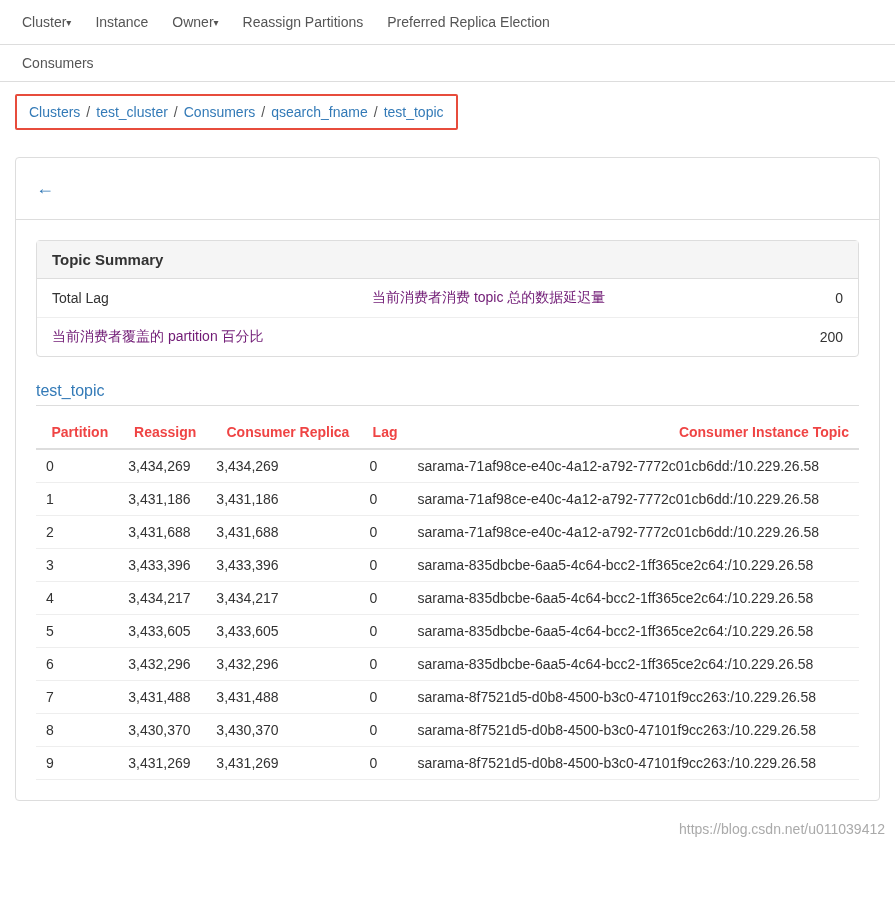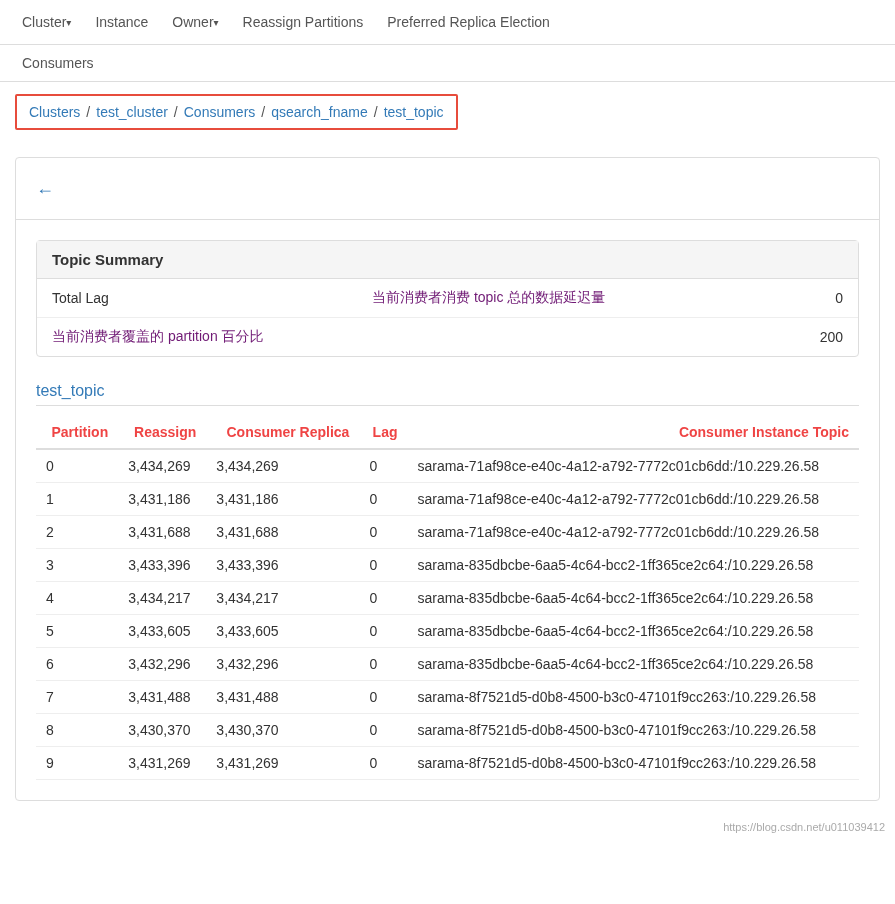--- a/index.html
+++ b/index.html
@@ -141,21 +141,21 @@
       padding: 8px 10px;
       border-bottom: 1px solid #eee;
       color: #333;
     }
 
     
     .watermark {
       text-align: right;
       padding: 5px 10px;
       color: #aaa;
-      font-size: 11px;
+      font-size: 14px;
     }
   </style>
 </head>
 <body>
 
 <nav class="nav-bar">
   <a class="nav-item">
     <span>Cluster</span>
     <span class="nav-dropdown-arrow">▾</span>
   </a>

